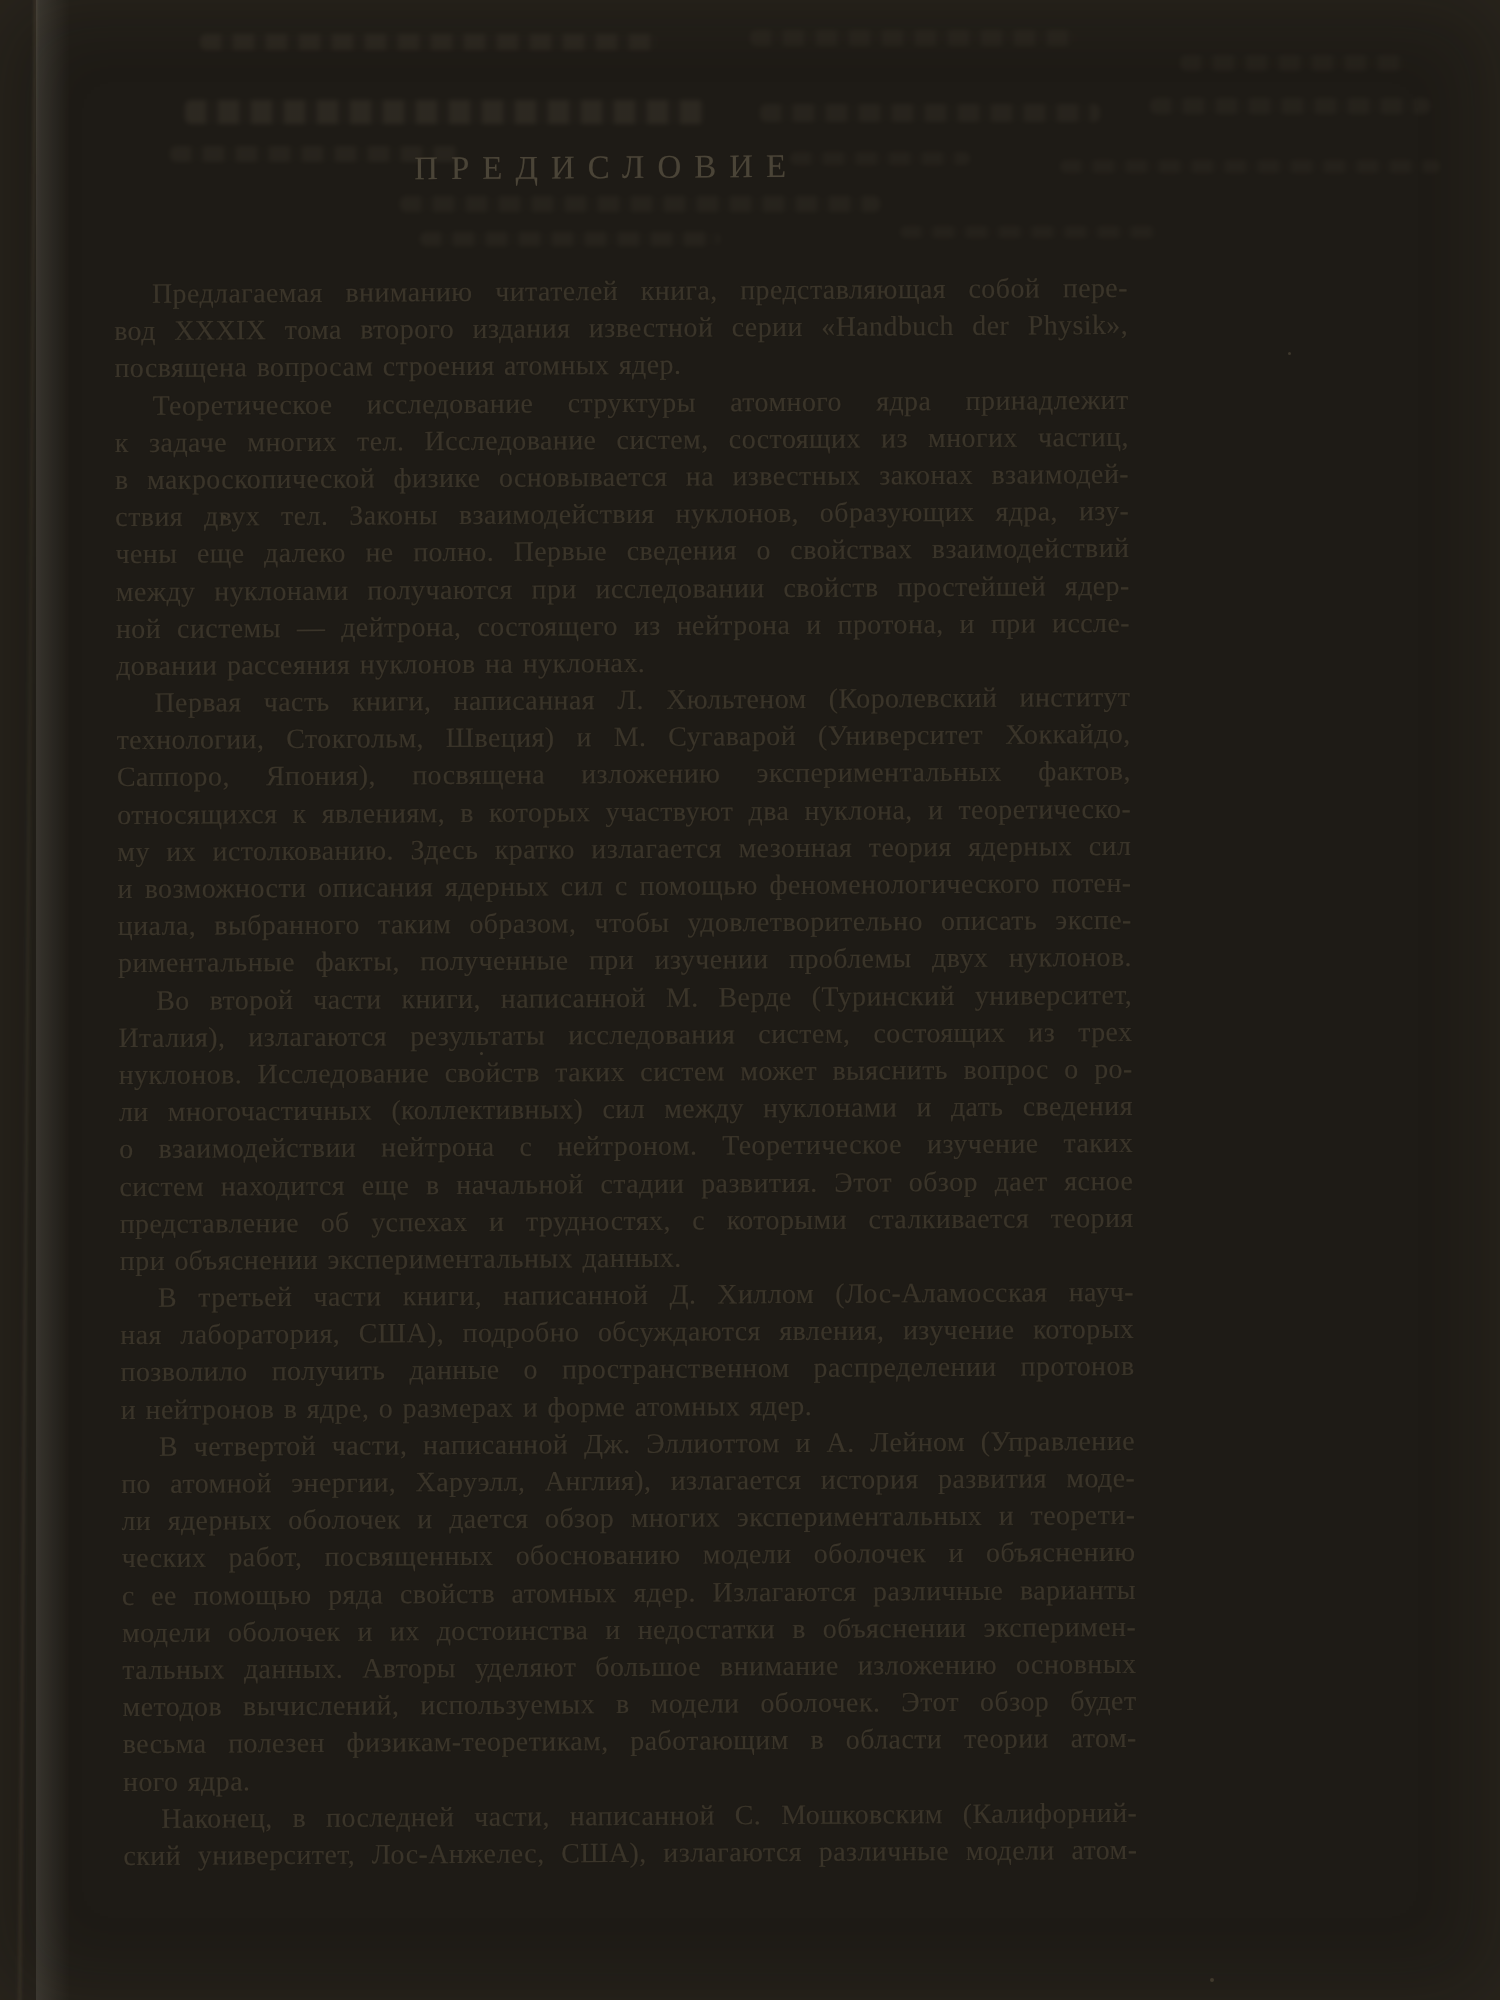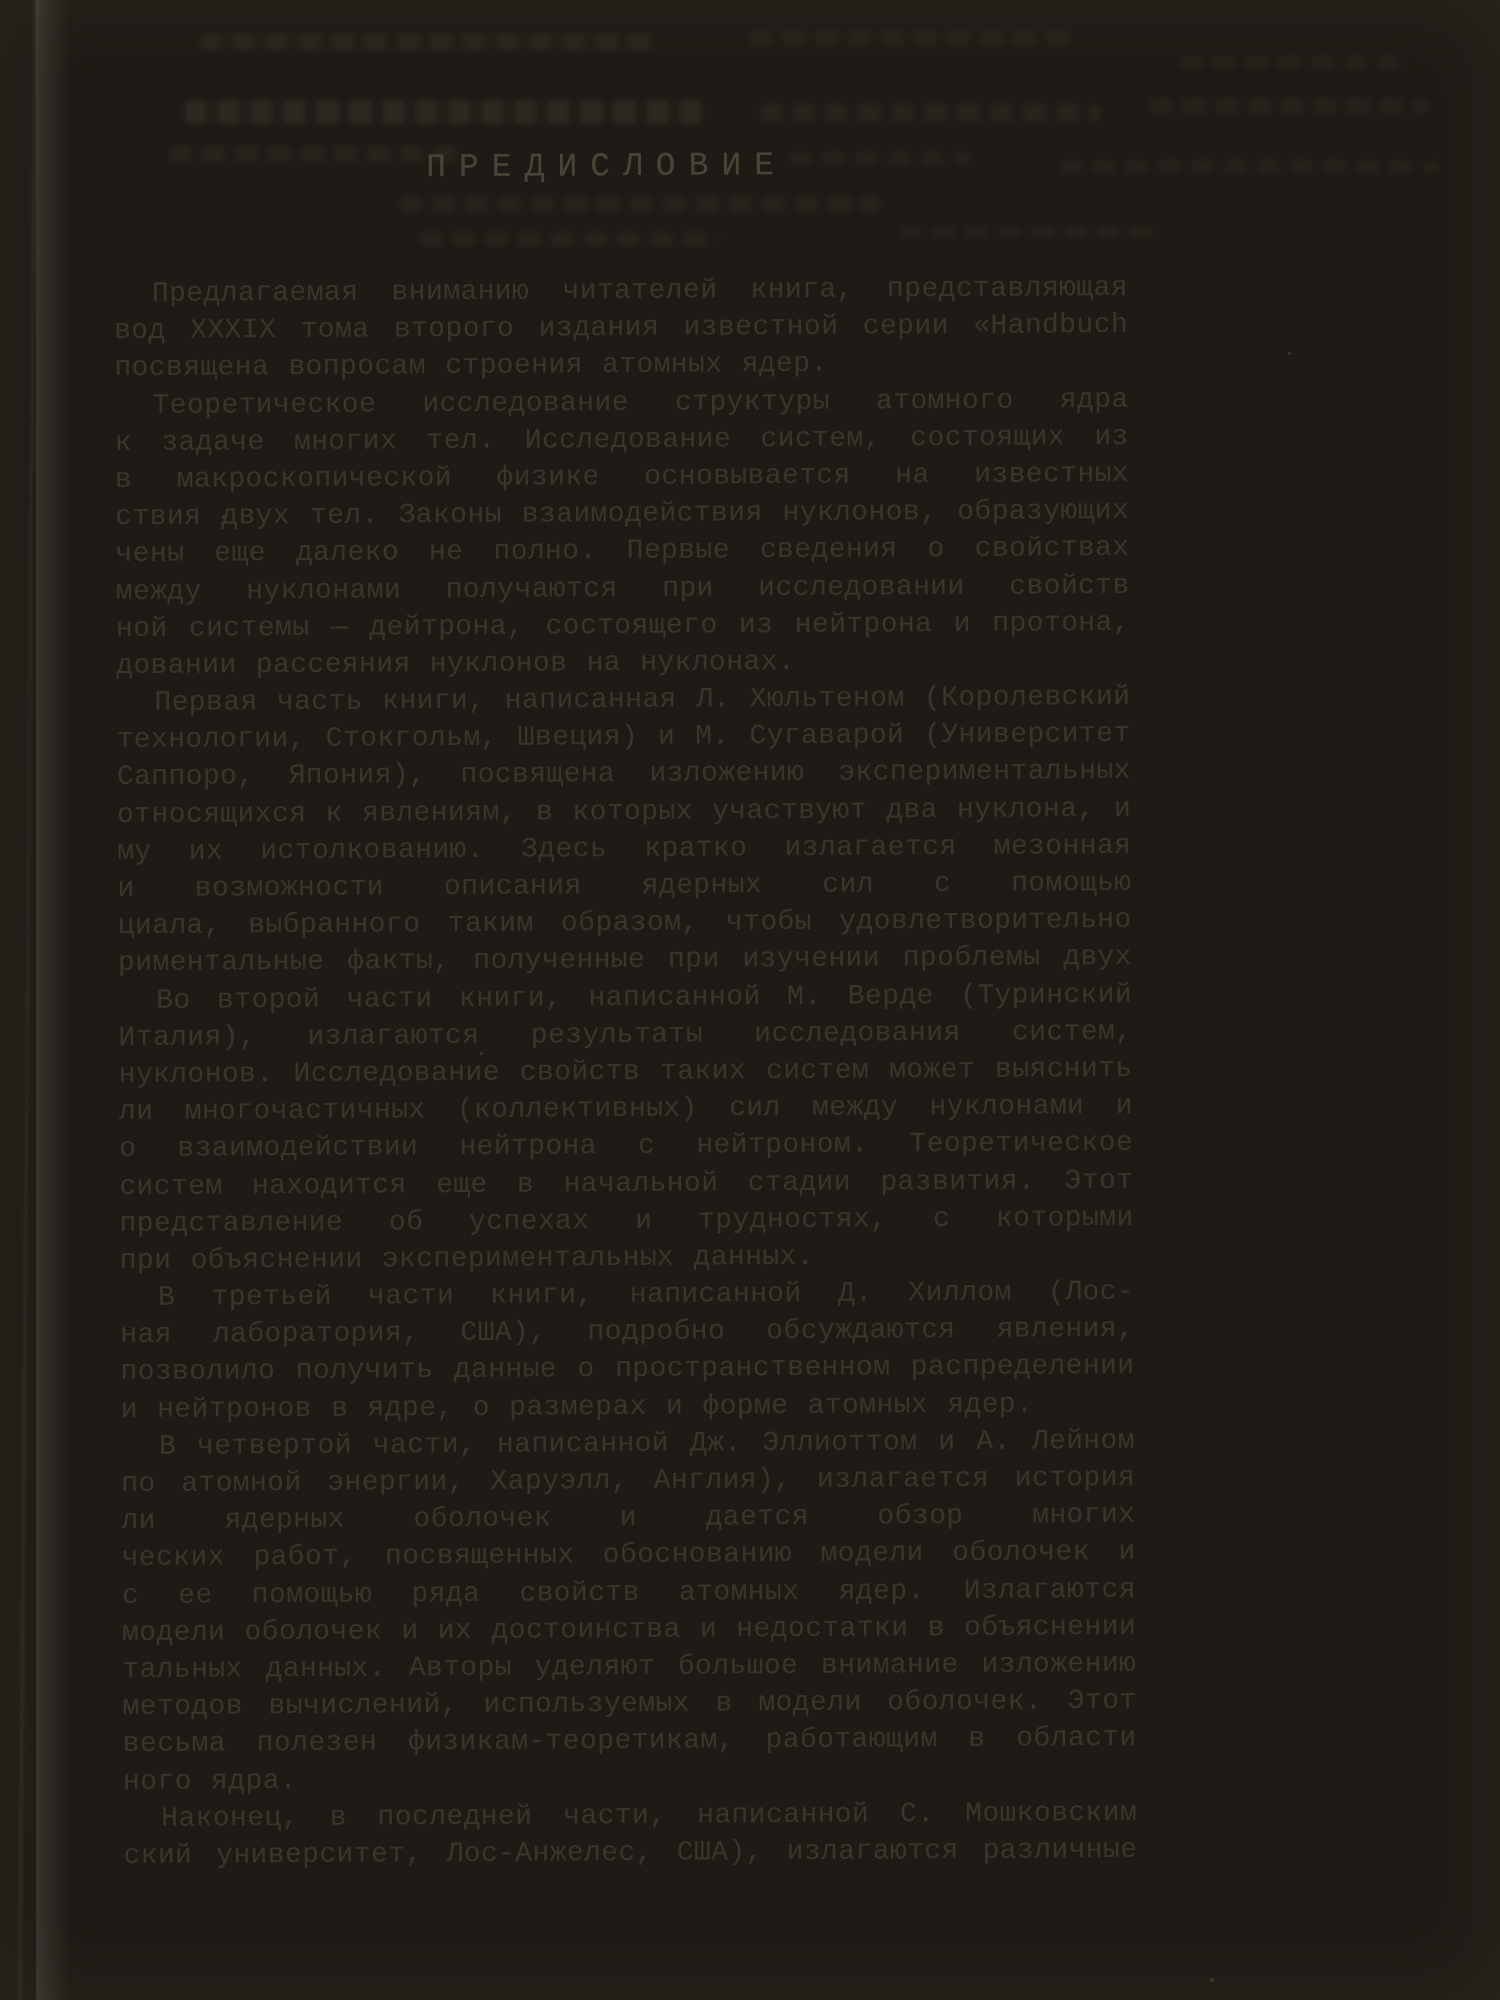--- a/index.html
+++ b/index.html
@@ -1,20 +1,20 @@
 <!DOCTYPE html>
 <html lang="ru" style="--ink: #3a3429; --paper: #e9e1cd;"><head>
 <meta charset="utf-8">
 <style>
   html,body{margin:0;padding:0;background:#1e1b16;}
   .photo{
     position:relative;
     width:1500px;height:2000px;
     overflow:hidden;
-    font-family:Liberation Mono, monospace;
+    font-family:Liberation Serif, serif;
     background:
       linear-gradient(180deg, rgba(140,125,95,.16) 0px, rgba(140,125,95,0) 16px),
       linear-gradient(0deg,  rgba(125,110,80,.22) 0px, rgba(125,110,80,0) 55px),
       linear-gradient(270deg, rgba(140,125,95,.12) 0px, rgba(140,125,95,0) 38px),
       linear-gradient(93deg, #bdae90 0px, #cbbe A 0, #cbbea2 20px, #dbd1b8 52px, #e4dbc6 84px, rgba(228,219,198,0) 132px),
       radial-gradient(115% 90% at 62% 28%, #f1ead9 0%, #ece5d2 38%, #e7dfca 63%, #e0d6c0 86%, #d9ceb6 100%);
     box-shadow: inset 0 0 90px rgba(120,104,76,.14);
   }
   .crease{
     position:absolute;left:18px;top:-20px;width:3px;height:2040px;

